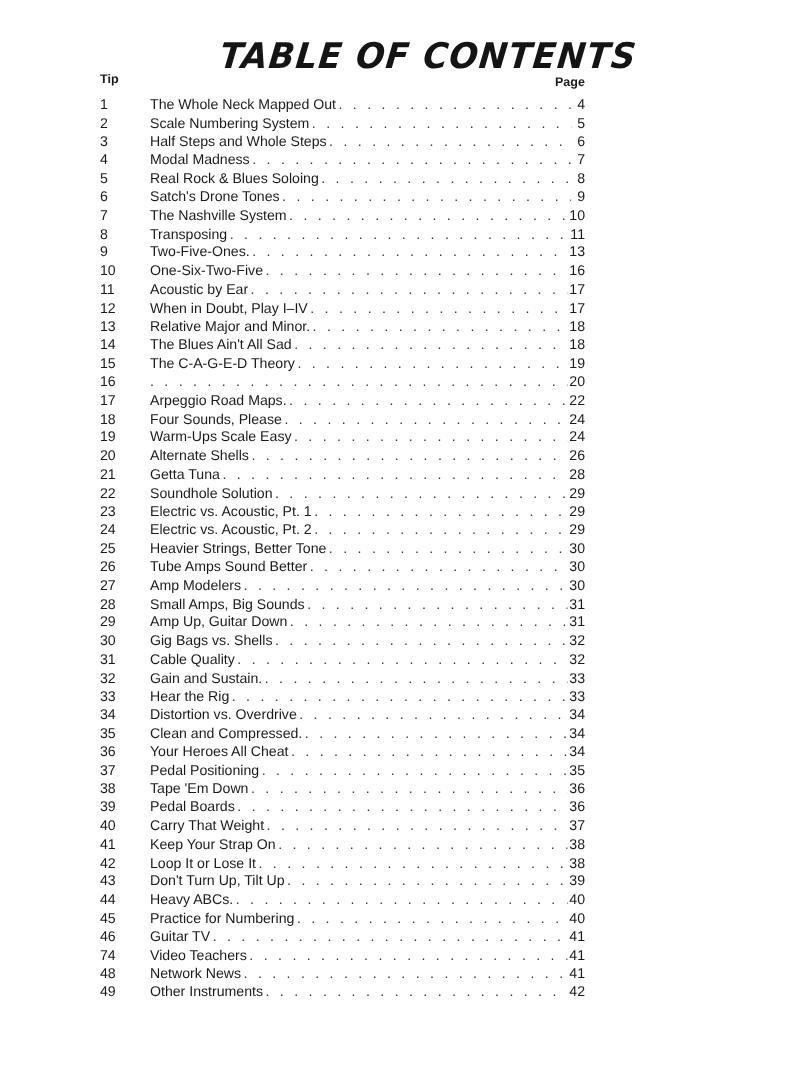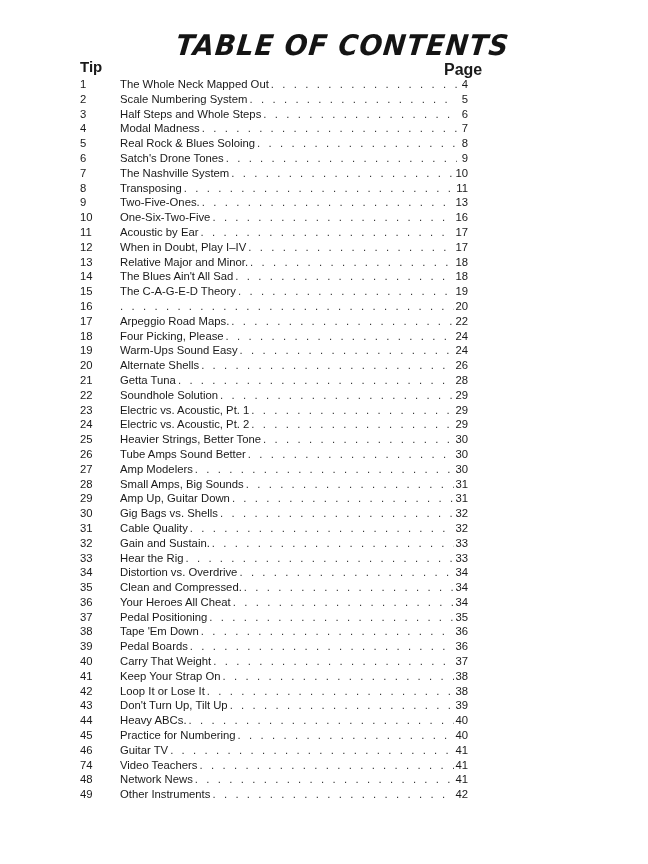--- a/index.html
+++ b/index.html
@@ -2,22 +2,22 @@
 <html><head>
 <meta charset="utf-8">
 <style>
   html, body { margin: 0; padding: 0; background: #ffffff; }
   body { width: 648px; height: 864px; position: relative; overflow: hidden;
          font-family: "Liberation Sans", sans-serif; color: #1a1a1a; }
   .title { position: absolute; left: 176px; top: 30px; width: 300px;
            font-family: "DejaVu Sans", sans-serif; font-weight: bold; font-style: italic;
            font-size: 27px; letter-spacing: 1px; color: #141414;
            transform: skewX(-6deg) scaleY(1.05); white-space: nowrap; }
-  .col-tip { position: absolute; left: 80px; top: 58px; font-weight: bold; font-size: 15px; }
-  .col-page { position: absolute; left: 444px; top: 61px; font-weight: bold; font-size: 16px; }
+  .col-tip { position: absolute; left: 80px; top: 58px; font-weight: bold; font-size: 10px; }
+  .col-page { position: absolute; left: 444px; top: 61px; font-weight: bold; font-size: 10px; }
   .toc { position: absolute; left: 80px; top: 77px; width: 388px; }
   .row { display: flex; align-items: baseline; height: 14.8px; font-size: 11.3px; line-height: 14.8px; }
   .num { width: 40px; flex: 0 0 40px; }
   .ttl { white-space: nowrap; flex: 0 0 auto; padding-right: 2px; text-align: center; }
   .dots { flex: 1 1 auto; overflow: hidden; white-space: nowrap; letter-spacing: 2.6px; color: #333; }
   .pg { flex: 0 0 auto; text-align: right; min-width: 10px; padding-left: 1px; }
 </style>
 </head>
 <body>
 
@@ -122,27 +122,27 @@
     <span class="pg">20</span>
   </div>
     <div class="row">
     <span class="num">17</span>
     <span class="ttl">Arpeggio Road Maps.</span>
     <span class="dots">. . . . . . . . . . . . . . . . . . . . . . . . . . . . . . . . . . . . . . . . . . . . . . . . . . . . . . . . . . . . . . . . . . . . . . .</span>
     <span class="pg">22</span>
   </div>
     <div class="row">
     <span class="num">18</span>
-    <span class="ttl">Four Picking, Please</span>
+    <span class="ttl">Four Sounds, Please</span>
     <span class="dots">. . . . . . . . . . . . . . . . . . . . . . . . . . . . . . . . . . . . . . . . . . . . . . . . . . . . . . . . . . . . . . . . . . . . . . .</span>
     <span class="pg">24</span>
   </div>
     <div class="row">
     <span class="num">19</span>
-    <span class="ttl">Warm-Ups Sound Easy</span>
+    <span class="ttl">Warm-Ups Scale Easy</span>
     <span class="dots">. . . . . . . . . . . . . . . . . . . . . . . . . . . . . . . . . . . . . . . . . . . . . . . . . . . . . . . . . . . . . . . . . . . . . . .</span>
     <span class="pg">24</span>
   </div>
     <div class="row">
     <span class="num">20</span>
     <span class="ttl">Alternate Shells</span>
     <span class="dots">. . . . . . . . . . . . . . . . . . . . . . . . . . . . . . . . . . . . . . . . . . . . . . . . . . . . . . . . . . . . . . . . . . . . . . .</span>
     <span class="pg">26</span>
   </div>
     <div class="row">

